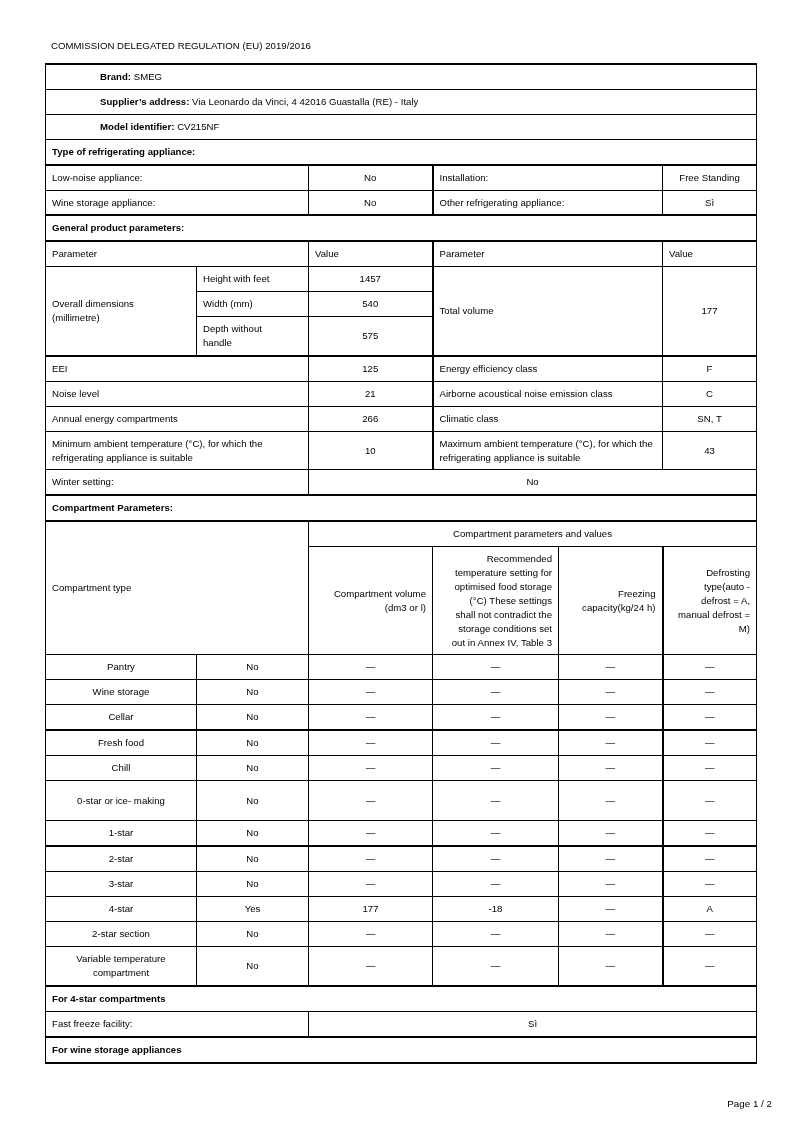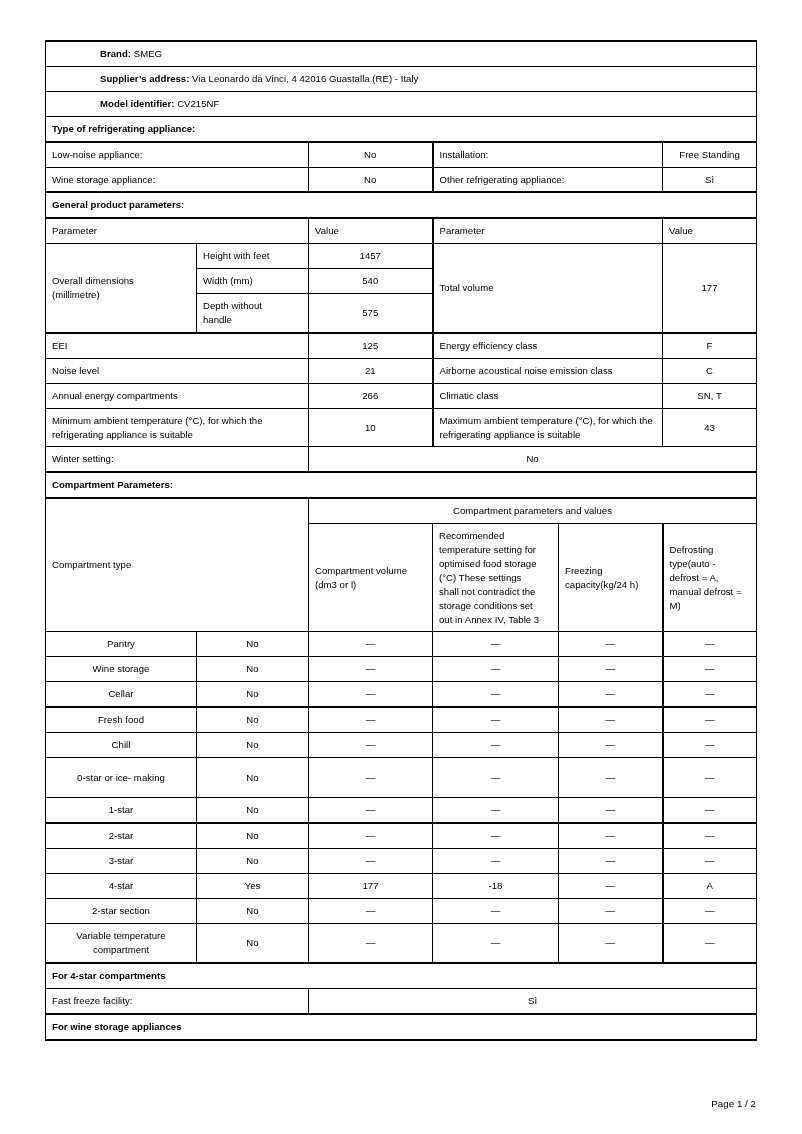--- a/index.html
+++ b/index.html
@@ -48,36 +48,37 @@
   }
   .hdr { font-weight: bold; padding-left: 48px; }
   .ctr { text-align: center; }
   .thick-top { border-top-width: 2px !important; }
   .thick-bottom { border-bottom-width: 2px !important; }
   .thick-left { border-left-width: 2px !important; }
   .tall { height: 40px; }
   .row-h { height: 23px; }
   .hdr-cell {
     font-size: 9.6px;
-    text-align: left;
+    text-align: right;
     line-height: 1.55;
     padding: 6px 5px;
   }
   .footer {
     position: absolute;
-    right: 46px;
+    right: 30px;
     top: 1098px;
     font-size: 9.8px;
   }
 </style>
 </head>
 <body>
 
 <div class="page">
 
+  <div class="regulation">COMMISSION DELEGATED REGULATION (EU) 2019/2016</div>
 
   <table class="t">
     <colgroup>
       <col style="width:151px">
       <col style="width:112px">
       <col style="width:124px">
       <col style="width:126px">
       <col style="width:104px">
       <col style="width:94px">
     </colgroup>

